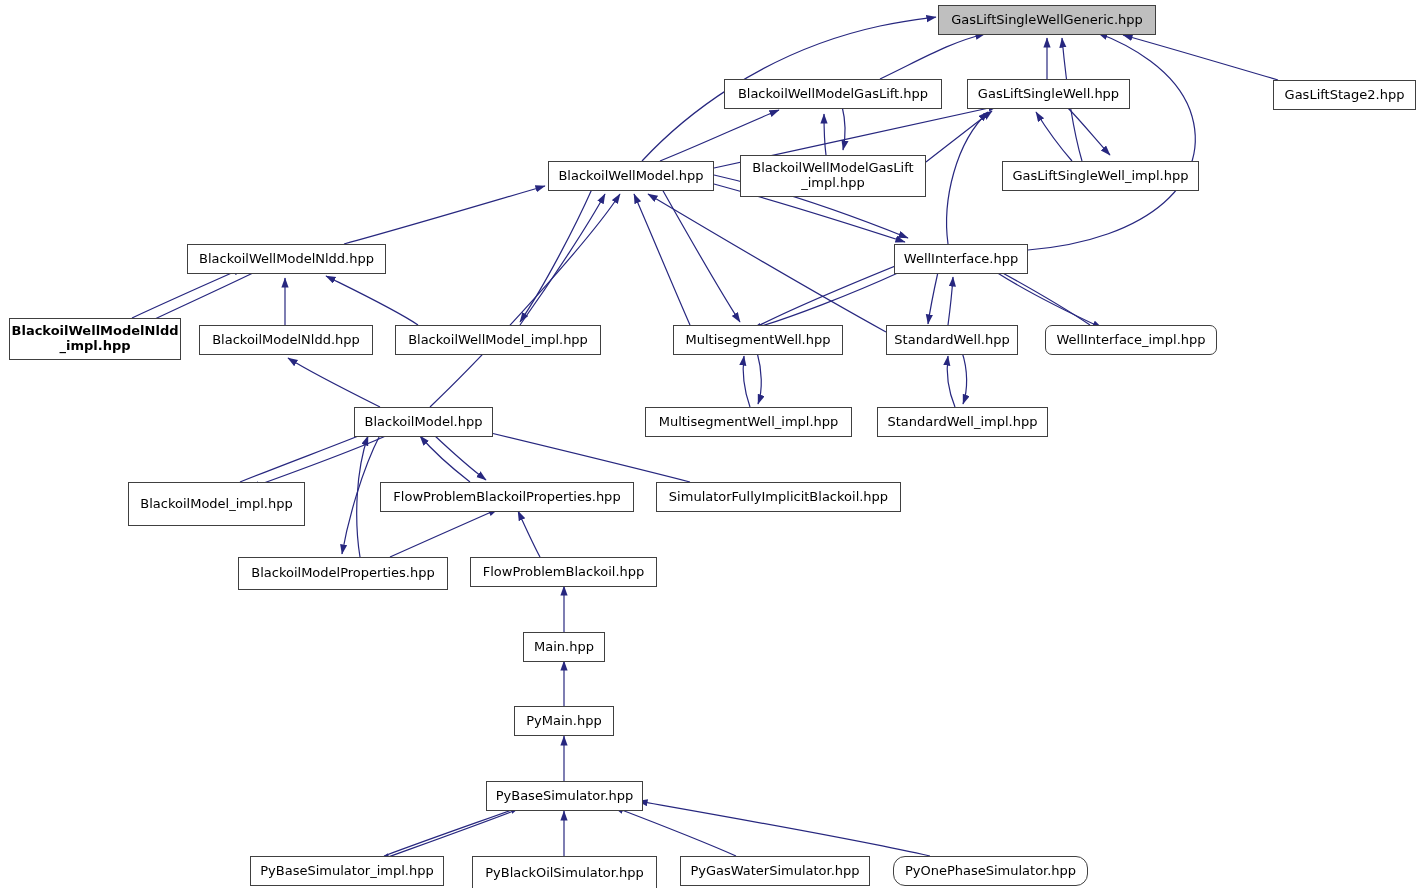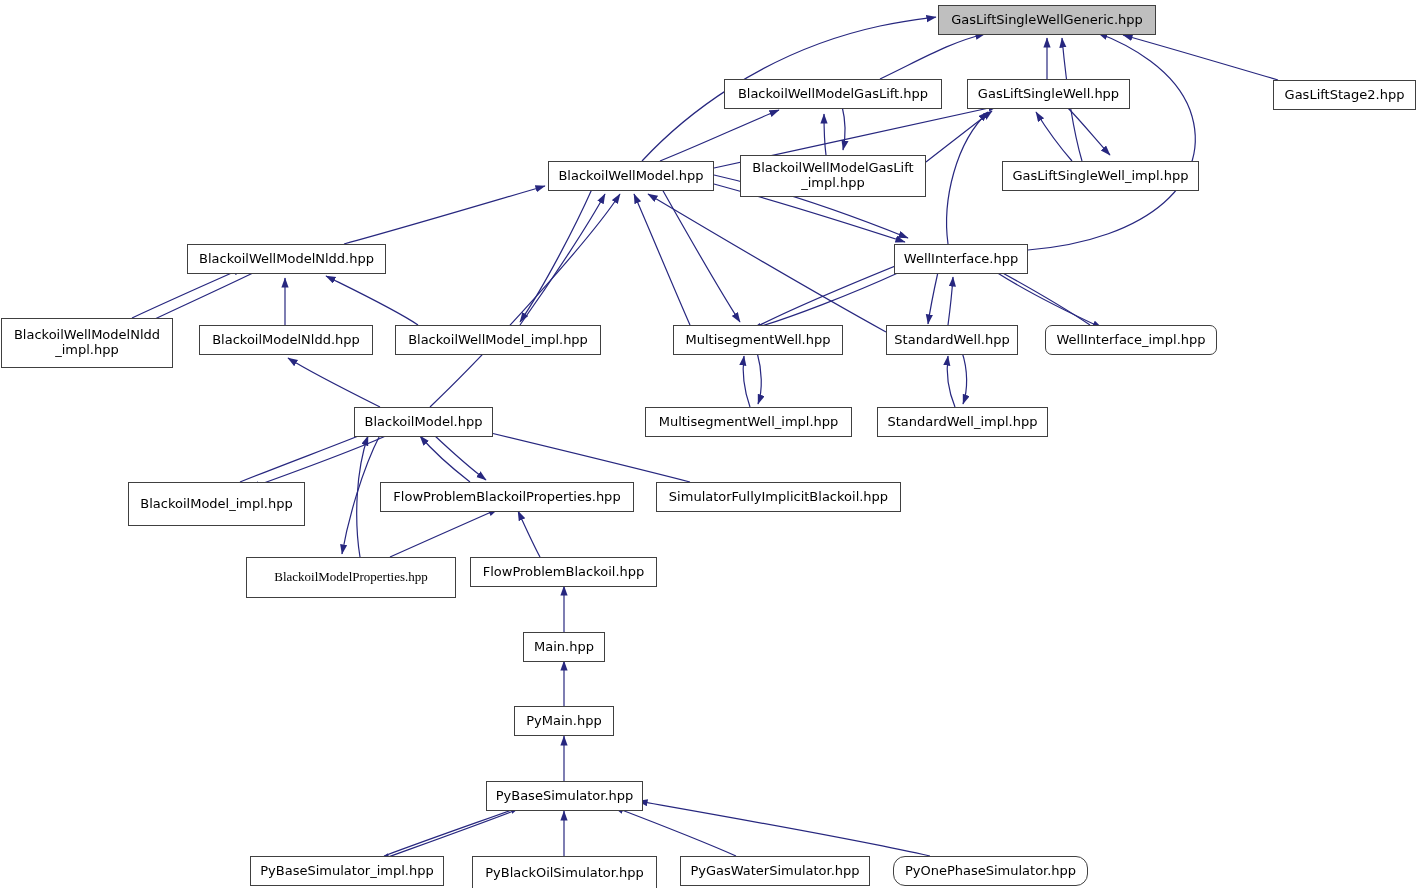--- a/index.html
+++ b/index.html
@@ -124,34 +124,34 @@
       <div class="node-box root" style="left: 938px; top: 5px; width: 218px; height: 27px;"><span class="node-label">GasLiftSingleWellGeneric.hpp</span></div>
       <div class="node-box" style="left: 1273px; top: 80px; width: 143px; height: 27px;"><span class="node-label">GasLiftStage2.hpp</span></div>
       <div class="node-box" style="left: 724px; top: 79px; width: 218px; height: 27px;"><span class="node-label">BlackoilWellModelGasLift.hpp</span></div>
       <div class="node-box" style="left: 967px; top: 79px; width: 163px; height: 27px;"><span class="node-label">GasLiftSingleWell.hpp</span></div>
       <div class="node-box" style="left: 548px; top: 161px; width: 166px; height: 27px;"><span class="node-label">BlackoilWellModel.hpp</span></div>
       <div class="node-box" style="left: 740px; top: 155px; width: 186px; height: 42px;"><span class="node-label">BlackoilWellModelGasLift
 _impl.hpp</span></div>
       <div class="node-box" style="left: 1002px; top: 161px; width: 197px; height: 27px;"><span class="node-label">GasLiftSingleWell_impl.hpp</span></div>
       <div class="node-box" style="left: 187px; top: 244px; width: 199px; height: 27px;"><span class="node-label">BlackoilWellModelNldd.hpp</span></div>
       <div class="node-box" style="left: 894px; top: 244px; width: 134px; height: 27px;"><span class="node-label">WellInterface.hpp</span></div>
-      <div class="node-box" style="left: 1px; top: 318px; width: 172px; height: 50px;"><span class="node-label">BlackoilWellModelNldd
+      <div class="node-box" style="left: 9px; top: 318px; width: 172px; height: 42px; font-weight: bold;"><span class="node-label">BlackoilWellModelNldd
 _impl.hpp</span></div>
       <div class="node-box" style="left: 199px; top: 325px; width: 174px; height: 30px;"><span class="node-label">BlackoilModelNldd.hpp</span></div>
       <div class="node-box" style="left: 395px; top: 325px; width: 206px; height: 27px;"><span class="node-label">BlackoilWellModel_impl.hpp</span></div>
       <div class="node-box" style="left: 673px; top: 325px; width: 170px; height: 27px;"><span class="node-label">MultisegmentWell.hpp</span></div>
       <div class="node-box" style="left: 886px; top: 325px; width: 132px; height: 27px;"><span class="node-label">StandardWell.hpp</span></div>
       <div class="node-box" style="left: 1045px; top: 325px; width: 172px; height: 27px; border-radius: 7px;"><span class="node-label">WellInterface_impl.hpp</span></div>
       <div class="node-box" style="left: 645px; top: 407px; width: 207px; height: 27px;"><span class="node-label">MultisegmentWell_impl.hpp</span></div>
       <div class="node-box" style="left: 877px; top: 407px; width: 171px; height: 27px;"><span class="node-label">StandardWell_impl.hpp</span></div>
       <div class="node-box" style="left: 354px; top: 407px; width: 139px; height: 27px;"><span class="node-label">BlackoilModel.hpp</span></div>
       <div class="node-box" style="left: 128px; top: 482px; width: 177px; height: 44px; text-align: center;"><span class="node-label">BlackoilModel_impl.hpp</span></div>
       <div class="node-box" style="left: 380px; top: 482px; width: 254px; height: 27px;"><span class="node-label">FlowProblemBlackoilProperties.hpp</span></div>
       <div class="node-box" style="left: 656px; top: 482px; width: 245px; height: 27px;"><span class="node-label">SimulatorFullyImplicitBlackoil.hpp</span></div>
-      <div class="node-box" style="left: 246px; top: 557px; width: 210px; height: 41px; font-family: Liberation Serif, serif;"><span class="node-label">BlackoilModelProperties.hpp</span></div>
+      <div class="node-box" style="left: 238px; top: 557px; width: 210px; height: 33px;"><span class="node-label">BlackoilModelProperties.hpp</span></div>
       <div class="node-box" style="left: 470px; top: 557px; width: 187px; height: 27px;"><span class="node-label">FlowProblemBlackoil.hpp</span></div>
       <div class="node-box" style="left: 523px; top: 632px; width: 82px; height: 27px;"><span class="node-label">Main.hpp</span></div>
       <div class="node-box" style="left: 514px; top: 706px; width: 100px; height: 27px;"><span class="node-label">PyMain.hpp</span></div>
       <div class="node-box" style="left: 486px; top: 781px; width: 157px; height: 27px;"><span class="node-label">PyBaseSimulator.hpp</span></div>
       <div class="node-box" style="left: 250px; top: 856px; width: 194px; height: 27px;"><span class="node-label">PyBaseSimulator_impl.hpp</span></div>
       <div class="node-box" style="left: 472px; top: 856px; width: 185px; height: 34px;"><span class="node-label">PyBlackOilSimulator.hpp</span></div>
       <div class="node-box" style="left: 680px; top: 856px; width: 190px; height: 27px;"><span class="node-label">PyGasWaterSimulator.hpp</span></div>
       <div class="node-box" style="left: 893px; top: 856px; width: 195px; height: 27px; border-radius: 12px;"><span class="node-label">PyOnePhaseSimulator.hpp</span></div>
     </div>
 </div>

